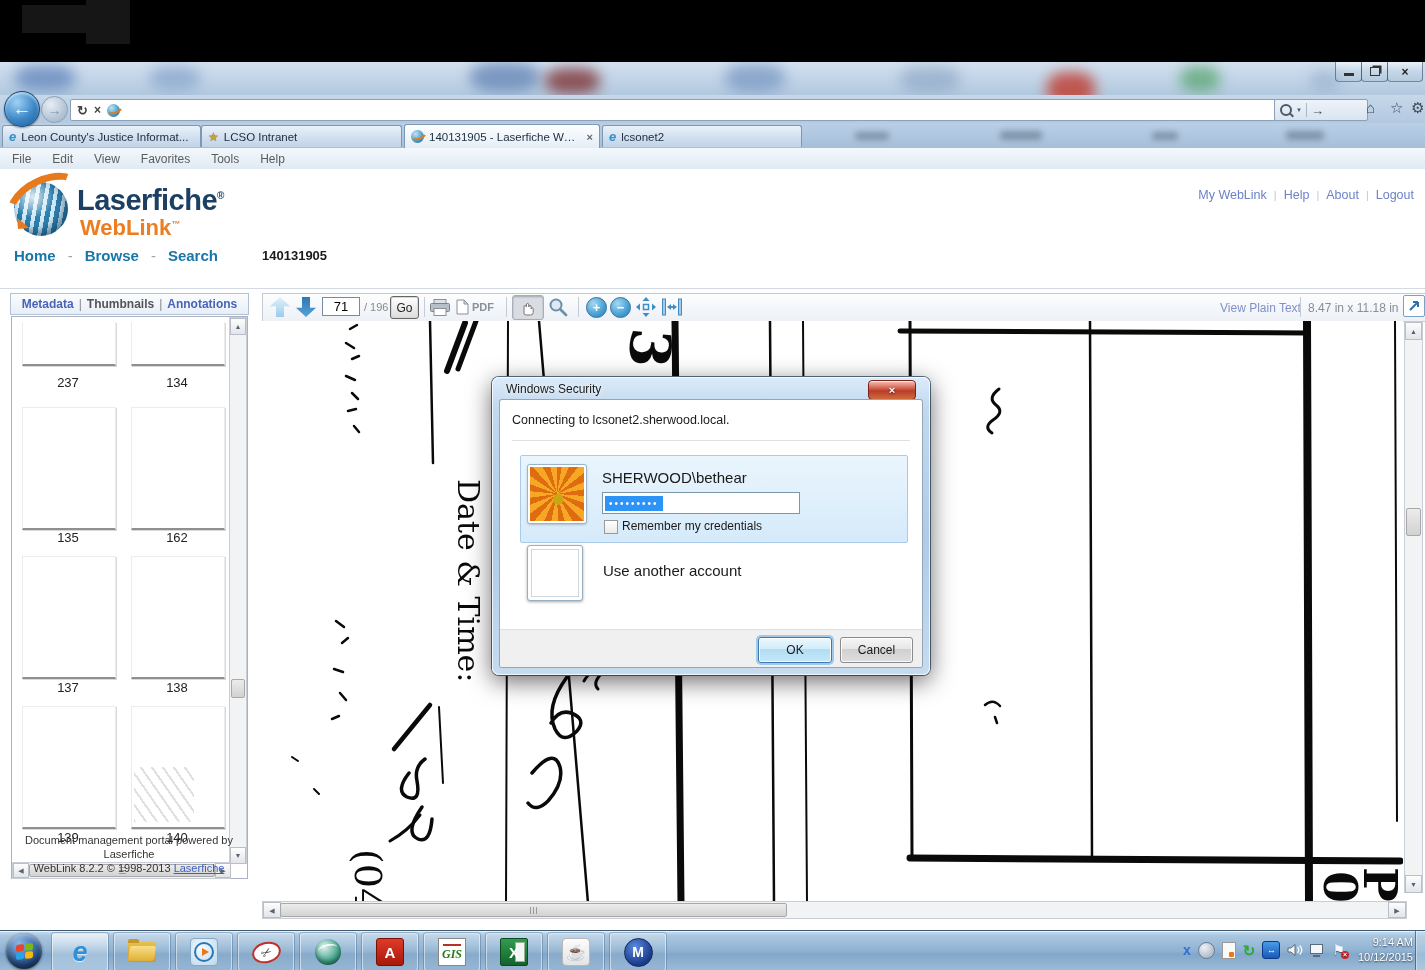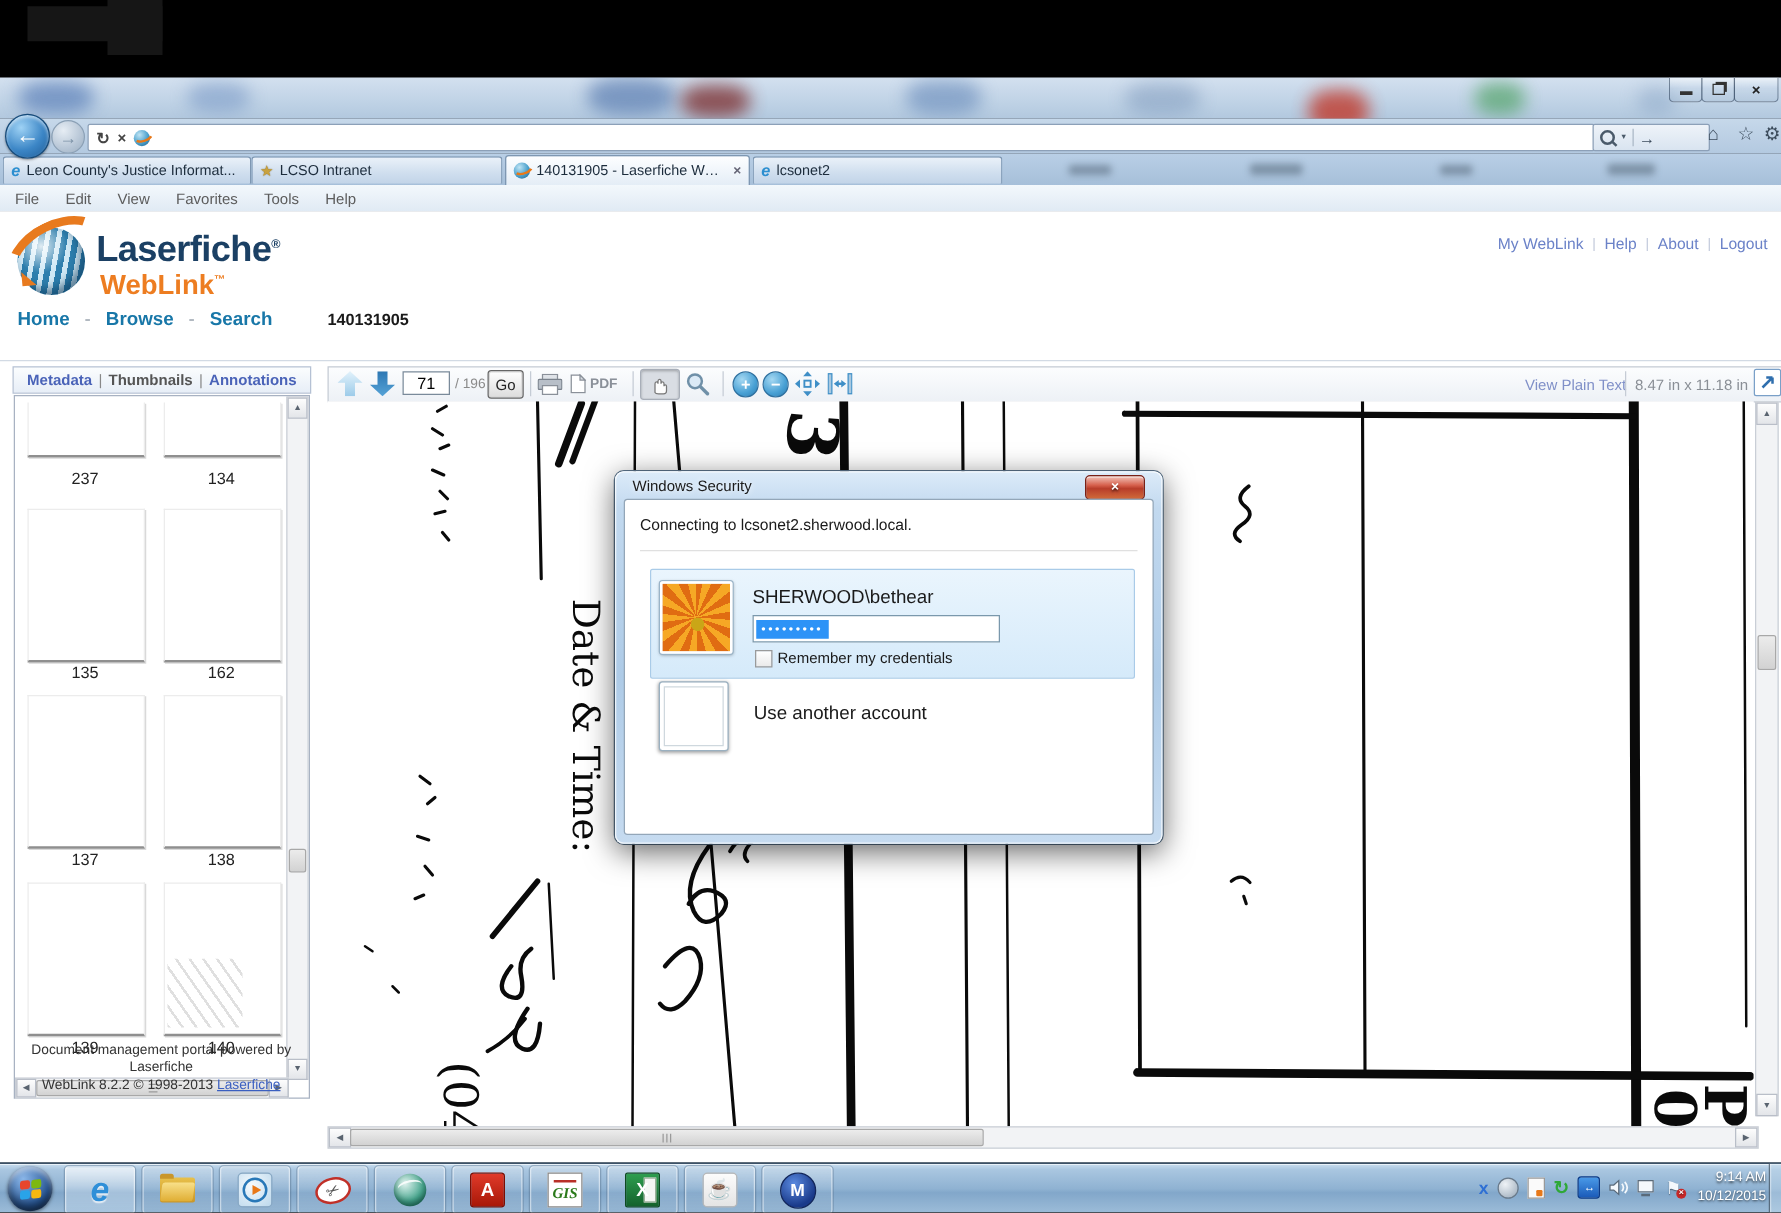--- a/index.html
+++ b/index.html
@@ -547,20 +547,24 @@
         <div class="a avatar-frame flower" style="left:7px;top:9px;width:54px;height:54px;"></div>
         <div class="a uname">SHERWOOD\bethear</div>
         <div class="a pwd">
           <span class="pwdsel">•••••••••</span>
         </div>
         <div class="a chk"></div>
         <div class="a chklbl">Remember my credentials</div>
       </div>
       <div class="a avatar2" style="left:27px;top:145px;width:54px;height:54px;"></div>
       <div class="a other-lbl">Use another account</div>
+      <div class="a dlg-footer">
+        <div class="btn btn-ok">OK</div>
+        <div class="btn btn-cancel">Cancel</div>
+      </div>
     </div>
   </div>
 
   <div class="a taskbar">
     <div class="a orb">
       <span class="flag">
         <i style="background:#e8452c;"></i>
           <i style="background:#7db810;"></i>
           <i style="background:#29a3e8;"></i>
           <i style="background:#f5b810;"></i>

